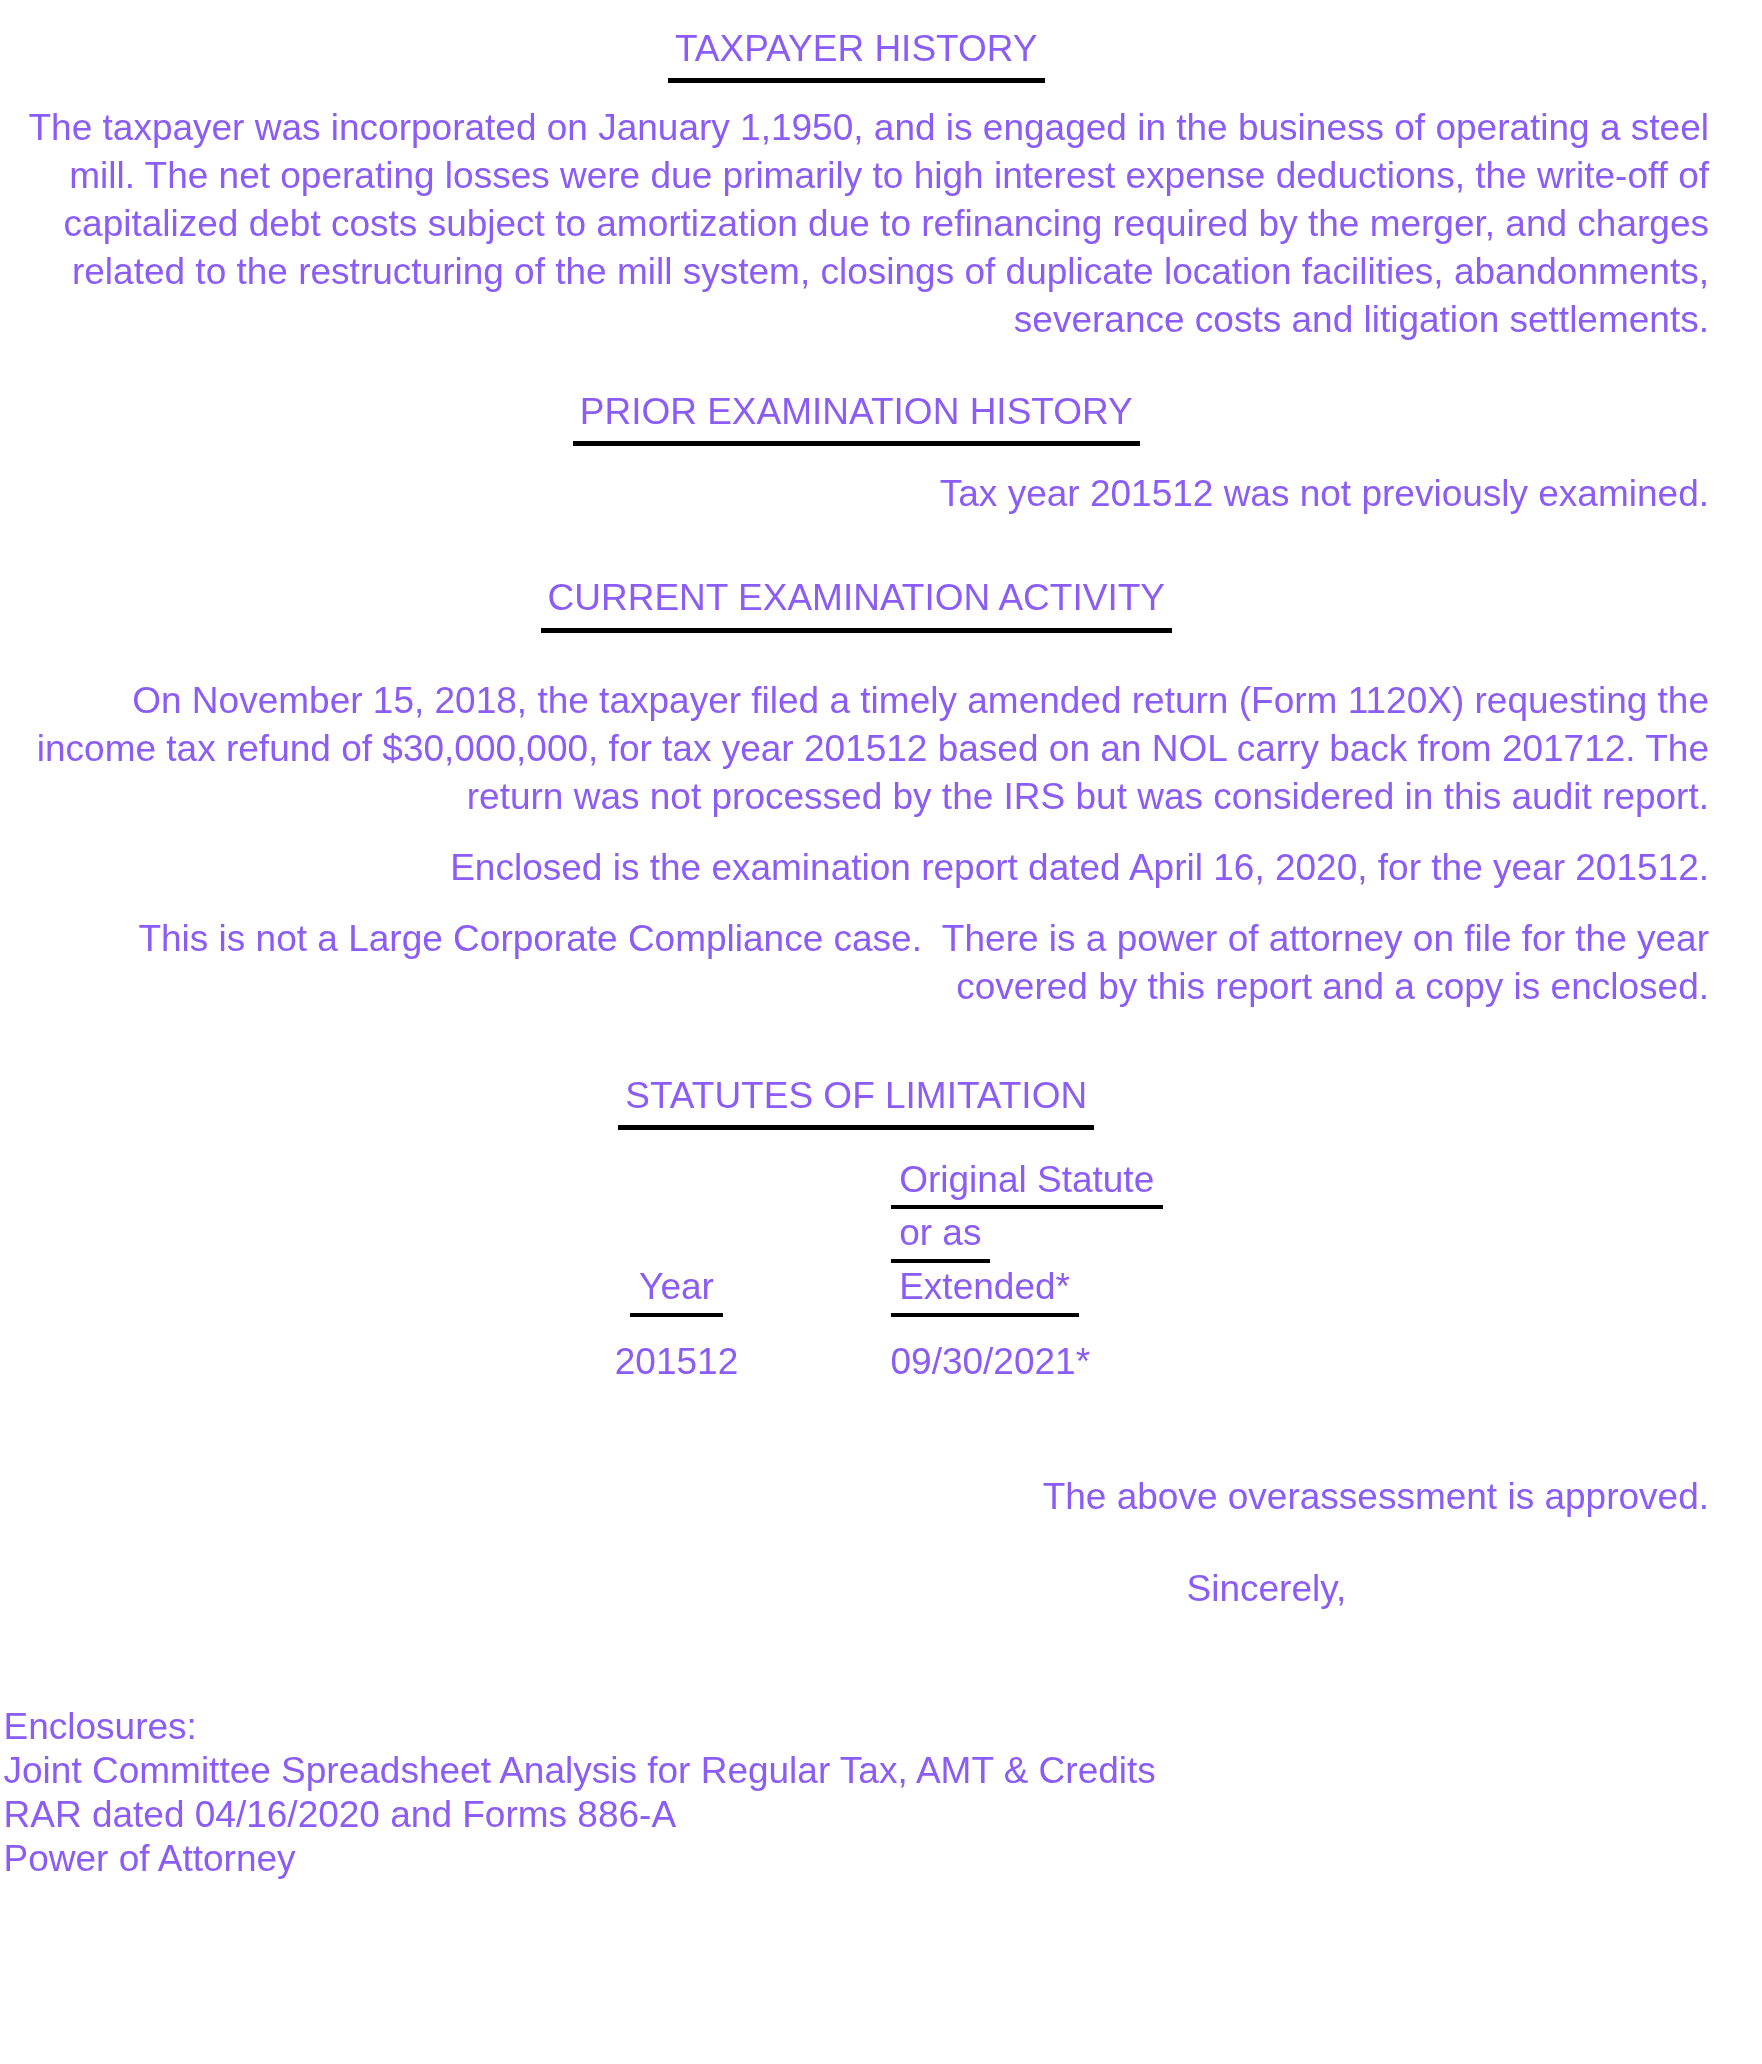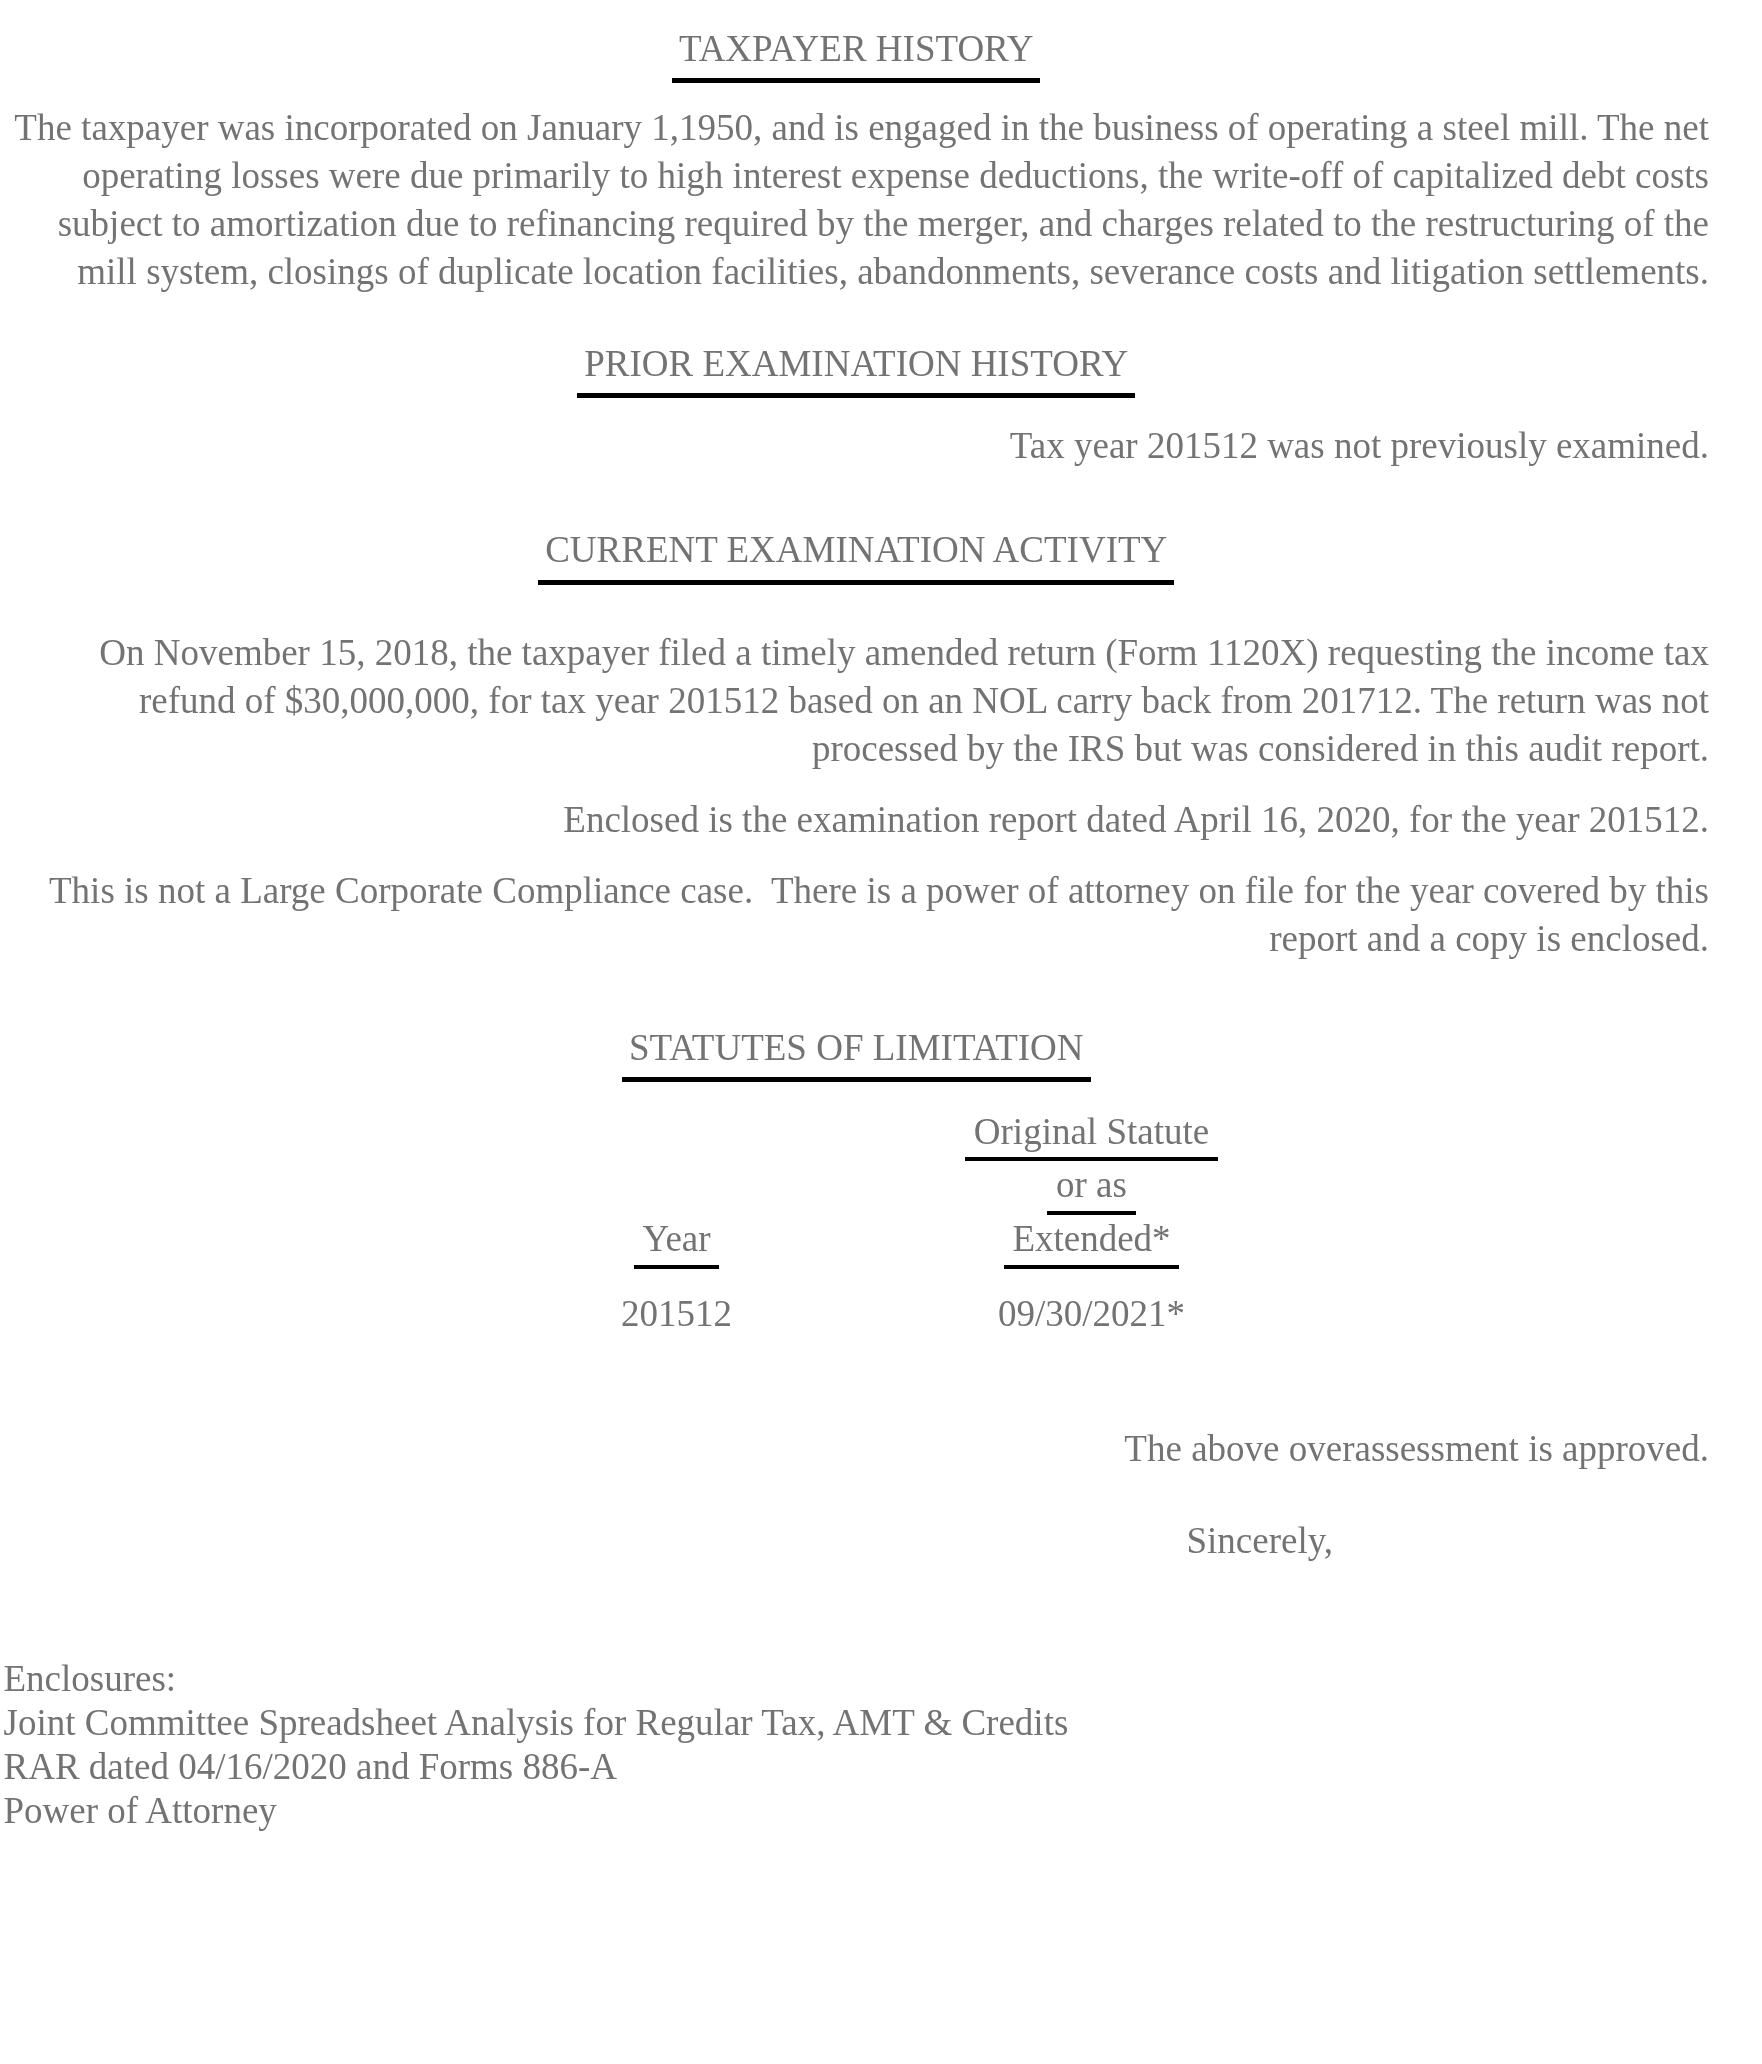--- a/index.html
+++ b/index.html
@@ -4,22 +4,22 @@
 <style>
   html, body { margin: 0; padding: 0; background: #ffffff; }
   .doc {
     position: relative;
     width: 1763px;
     height: 2065px;
     box-sizing: border-box;
     padding: 24.5px 54px 0 3.5px;
     overflow: hidden;
     background: #ffffff;
-    color: #737373;
-    font-family: Liberation Serif, serif;
+    color: #8b5cf6;
+    font-family: Liberation Sans, sans-serif;
     font-size: 37px;
     line-height: 48px;
     font-weight: 400;
   }
   .doc * { margin: 0; padding: 0; }
   .heading { text-align: center; }
   .hu {
     display: inline-block;
     border-bottom: 5.2px solid #000;
     padding: 0 7px 5.2px 7px;
@@ -29,21 +29,21 @@
   .m-prior    { margin-top: 44px; }
   .m-taxyear  { margin-top: 24.5px; }
   .m-current  { margin-top: 56px; }
   .m-p3       { margin-top: 44px; }
   .m-p4       { margin-top: 23px; }
   .m-p5       { margin-top: 23px; }
   .m-statutes { margin-top: 61px; text-align: center; }
   .sol-header { margin-top: 26px; display: flex; align-items: flex-end; }
   .sol-row    { margin-top: 21px;  display: flex; }
   .sol-col-year    { width: 262px; margin-left: 542px; text-align: center; }
-  .sol-col-statute { width: 402px; margin-left: 83px;  text-align: center; }
+  .sol-col-statute { width: 402px; margin-left: 83px;  }
   .u4 {
     display: inline-block;
     border-bottom: 4.4px solid #000;
     padding: 0 8.7px 1.7px 8.7px;
   }
   .m-approval  { margin-top: 87px; }
   .sig         { margin-left: 1183px; }
   .m-sincerely { margin-top: 44px; }
   .m-manager   { margin-top: 175px; }
   .encl        { margin-top: 92px; line-height: 44px; }

